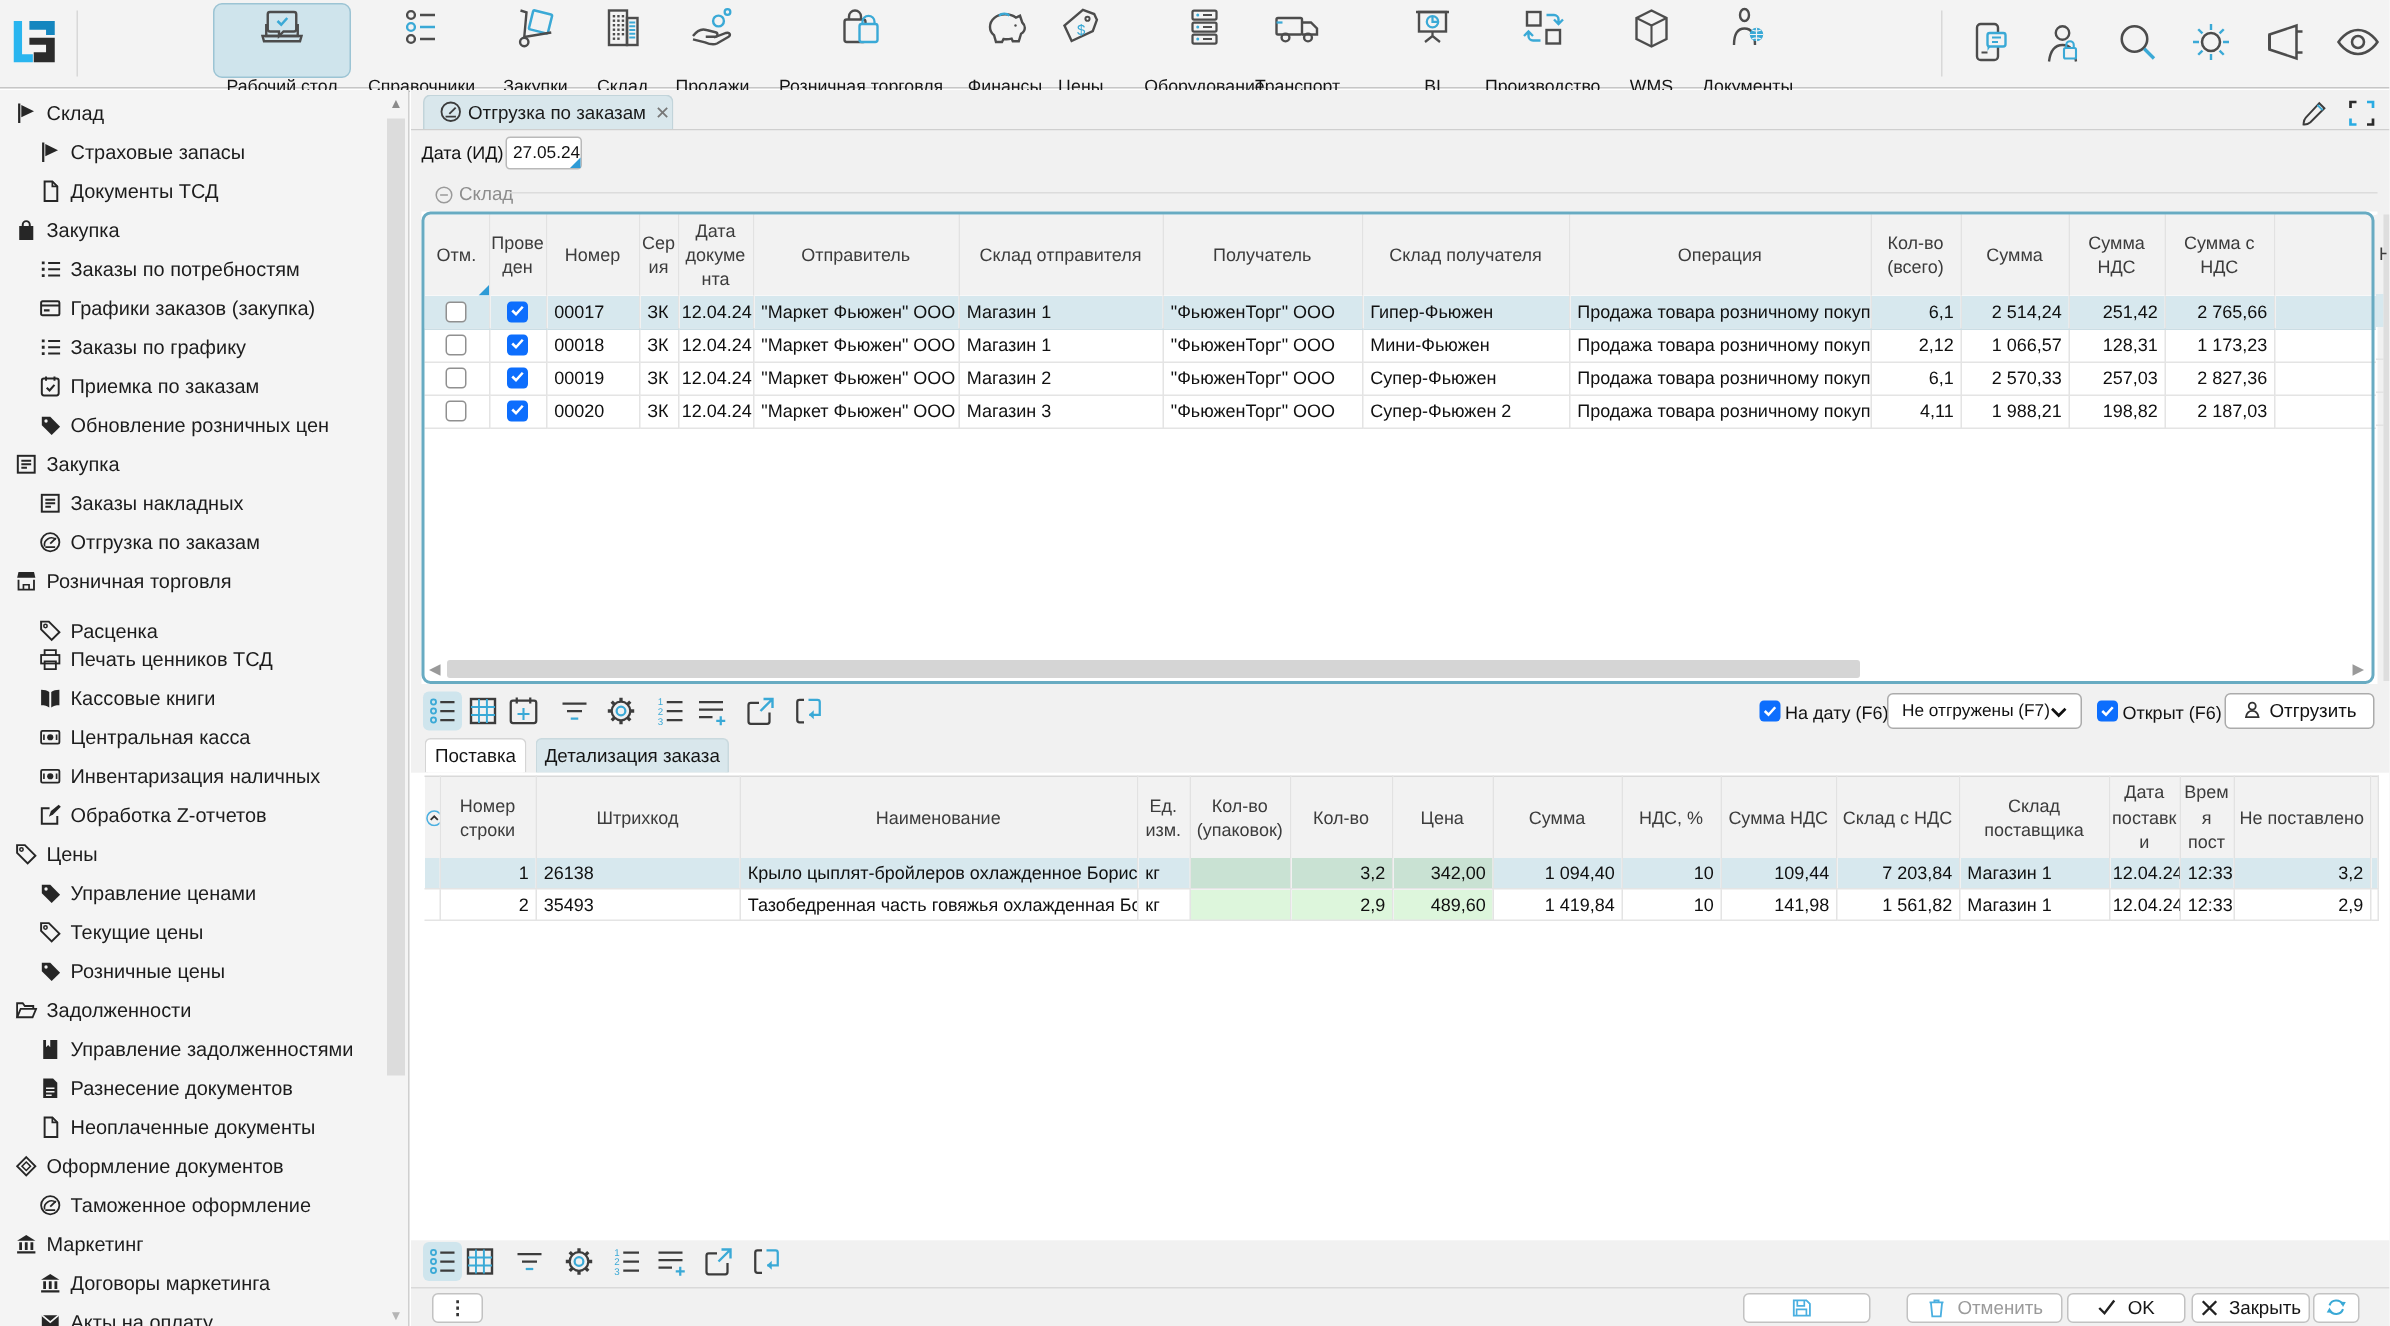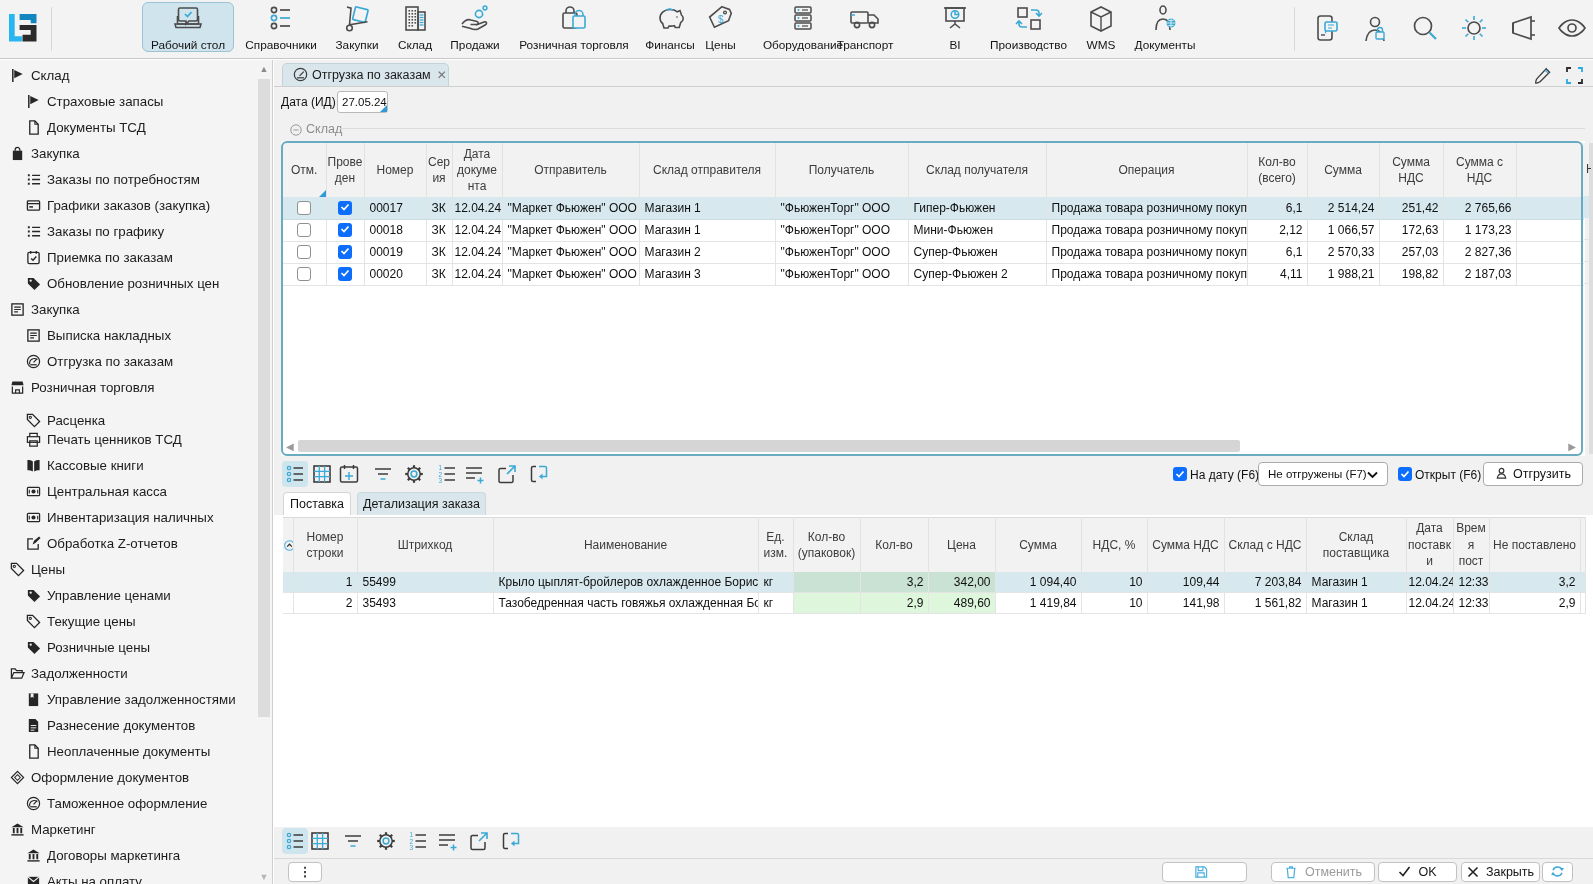--- a/index.html
+++ b/index.html
@@ -2,21 +2,21 @@
 <html><head><meta charset="utf-8">
 <style>
 *{margin:0;padding:0;box-sizing:border-box}
 html,body{width:1593px;height:884px;overflow:hidden}
 body{font-family:"Liberation Sans",sans-serif;font-size:12px;color:#111;background:#fff;position:relative}
 .abs{position:absolute}
 
 #topbar{position:absolute;left:0;top:0;width:1593px;height:59px;background:#f3f3f3;border-bottom:1px solid #c6c6c6}
 .tbtn{position:absolute;top:2px;height:52px;text-align:center;font-size:11.8px;color:#141414;white-space:nowrap}
 .tbtn svg{display:block;margin:2px auto 1px}
-.tbtn .lb{display:block;margin-top:4px}
+.tbtn .lb{display:block;margin-top:16px}
 #wsbtn{position:absolute;left:142px;top:2px;width:92px;height:50px;background:#cfe4ec;border:1px solid #9cc4d4;border-radius:6px}
 .vdiv{position:absolute;top:7px;height:44px;width:1px;background:#d8d8d8}
 .rico{position:absolute;top:13px}
 
 #sidebar{position:absolute;left:0;top:60px;width:273px;height:824px;background:#f4f4f4;border-right:1px solid #cfcfcf}
 .sit{position:absolute;height:26px;line-height:26px;font-size:13.3px;color:#1c1c1c;white-space:nowrap}
 .sit svg{vertical-align:-3px}
 .sit .tx{margin-left:6px}
 
 #main{position:absolute;left:274px;top:60px;width:1319px;height:824px;background:#f1f1f1}
@@ -319,21 +319,21 @@
         <path d="M2 2h6l7 7-6 6-7-7z" fill="#262626"></path>
         <circle cx="5" cy="5" r="1.2" fill="#f4f4f4"></circle>
       </svg><span class="tx">Обновление розничных цен</span></div>
 <div class="sit" style="left:10px;top:237px"><svg width="15" height="15" viewBox="0 0 16 16">
         <rect x="2" y="2" width="12" height="12" fill="none" stroke="#262626" stroke-width="1.4"></rect>
         <path d="M4.5 5.5h7M4.5 8h7M4.5 10.5h4" stroke="#262626" stroke-width="1.3"></path>
       </svg><span class="tx">Закупка</span></div>
 <div class="sit" style="left:26px;top:263px"><svg width="15" height="15" viewBox="0 0 16 16">
         <rect x="2" y="2" width="12" height="12" fill="none" stroke="#262626" stroke-width="1.4"></rect>
         <path d="M4.5 5.5h7M4.5 8h7M4.5 10.5h4" stroke="#262626" stroke-width="1.3"></path>
-      </svg><span class="tx">Выписка накладных</span></div>
+      </svg><span class="tx">Заказы накладных</span></div>
 <div class="sit" style="left:26px;top:289px"><svg width="15" height="15" viewBox="0 0 16 16">
         <circle cx="8" cy="8" r="6.5" fill="none" stroke="#262626" stroke-width="1.3"></circle>
         <path d="M4 11a5 5 0 0 1 8-5" fill="none" stroke="#262626" stroke-width="1.2"></path>
         <path d="M8 9l4-4" stroke="#262626" stroke-width="1.3"></path>
         <path d="M4.5 11.5h7" stroke="#262626" stroke-width="1.3"></path>
       </svg><span class="tx">Отгрузка по заказам</span></div>
 <div class="sit" style="left:10px;top:315px"><svg width="15" height="15" viewBox="0 0 16 16">
         <path d="M2.5 1.5h11l1 4h-13z" fill="#262626"></path>
         <path d="M2.5 7V14h11V7" fill="none" stroke="#262626" stroke-width="1.3"></path>
         <path d="M6 14v-3.5h4V14" fill="none" stroke="#262626" stroke-width="1.2"></path>
@@ -525,21 +525,21 @@
           <td class="txt">00018</td>
           <td class="txt">ЗК</td>
           <td class="txt" style="padding-left:2px">12.04.24</td>
           <td class="txt">"Маркет Фьюжен" ООО</td>
           <td class="txt">Магазин 1</td>
           <td class="txt">"ФьюженТорг" ООО</td>
           <td class="txt">Мини-Фьюжен</td>
           <td class="txt">Продажа товара розничному покупателю</td>
           <td class="num">2,12</td>
           <td class="num">1 066,57</td>
-          <td class="num">172,63</td>
+          <td class="num">128,31</td>
           <td class="num">1 173,23</td>
           <td></td>
         </tr>
   <tr>
           <td class="cc"><span class="cbu2"></span></td>
           <td class="cc"><span class="cbc"><svg width="12" height="12" viewBox="0 0 12 12">
                 <path d="M2.5 6l2.5 2.5 4.5-5" fill="none" stroke="#fff" stroke-width="1.7"></path>
               </svg></span></td>
           <td class="txt">00019</td>
           <td class="txt">ЗК</td>
@@ -708,21 +708,21 @@
           <th>Склад с НДС</th>
           <th>Склад<br>поставщика</th>
           <th>Дата<br>поставк<br>и</th>
           <th>Врем<br>я<br>пост</th>
           <th>Не поставлено</th>
           <th></th>
   </tr>
   <tr class="sel">
           <td></td>
           <td class="num">1</td>
-          <td class="txt">55499</td>
+          <td class="txt">26138</td>
           <td class="txt">Крыло цыплят-бройлеров охлажденное Борисовское</td>
           <td class="txt">кг</td>
           <td class="gc"></td>
           <td class="gc num">3,2</td>
           <td class="gc num">342,00</td>
           <td class="num">1 094,40</td>
           <td class="num">10</td>
           <td class="num">109,44</td>
           <td class="num">7 203,84</td>
           <td class="txt">Магазин 1</td>

